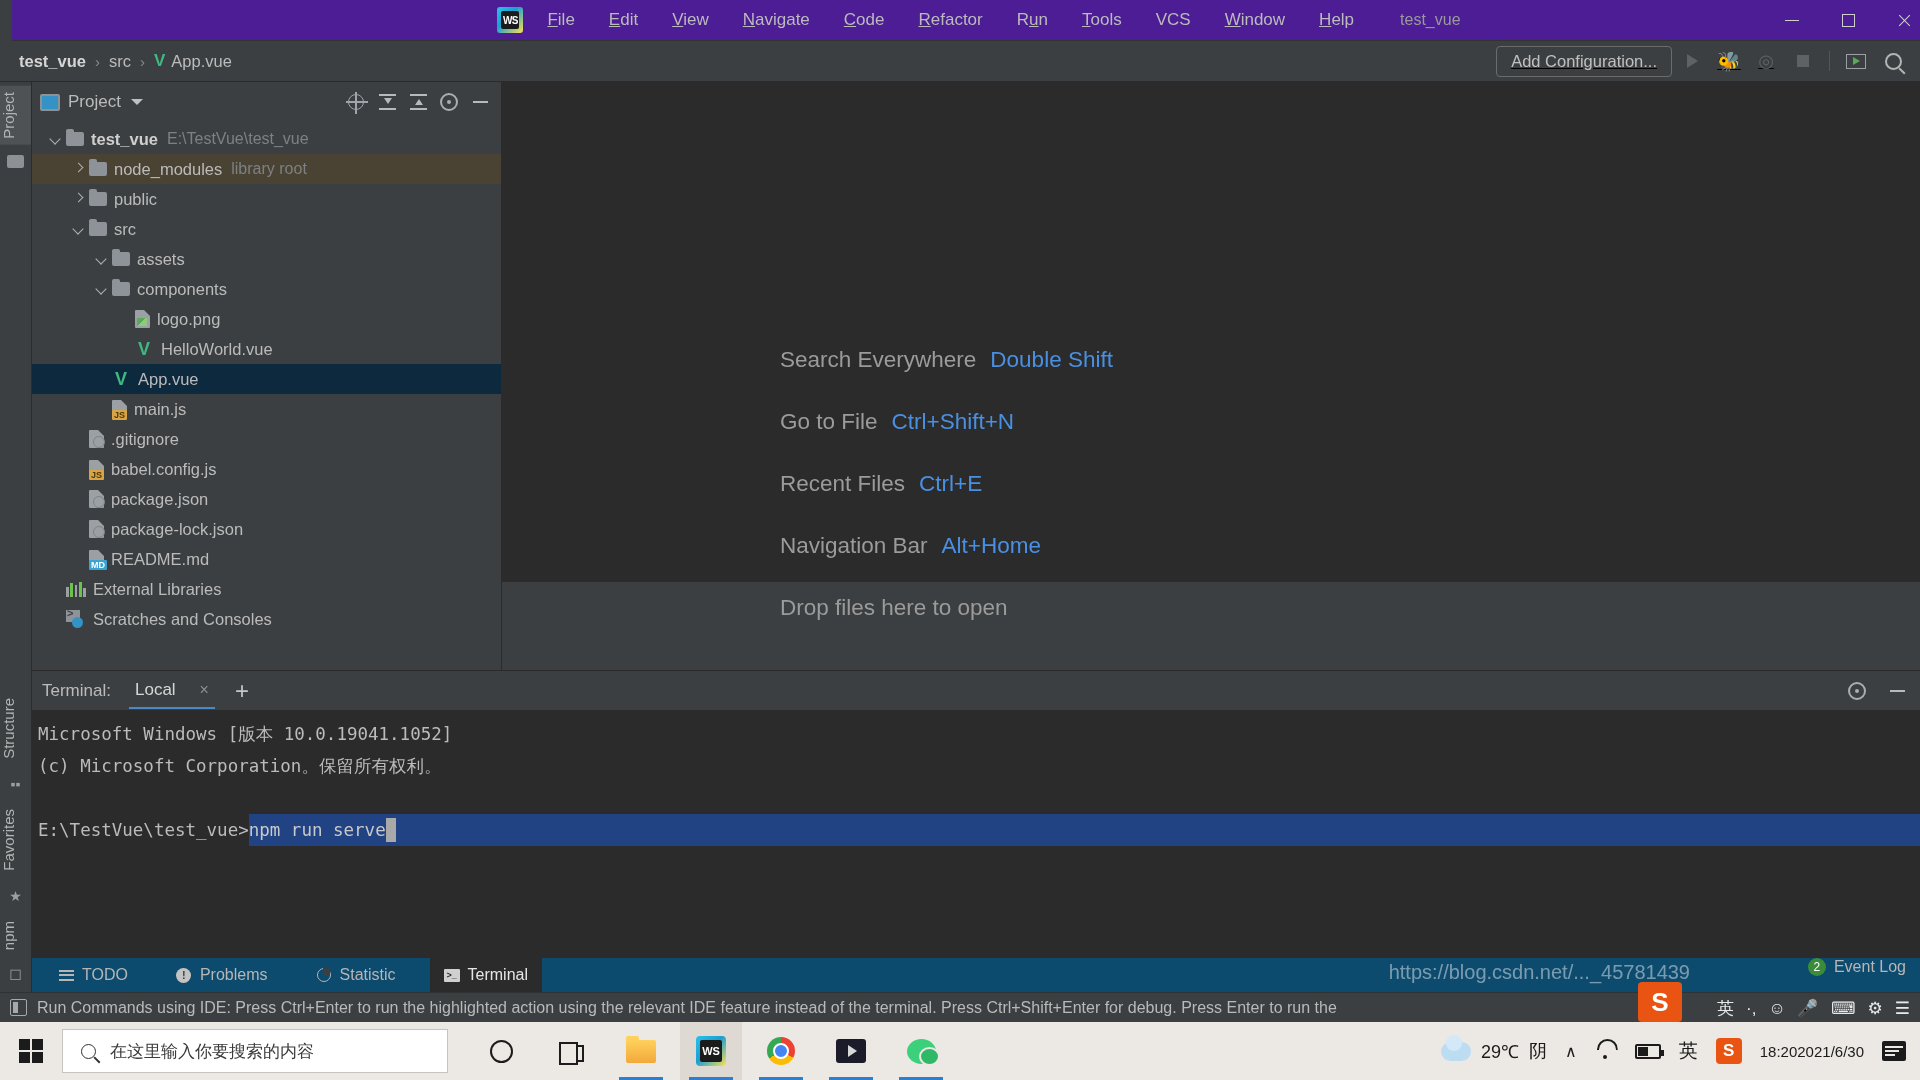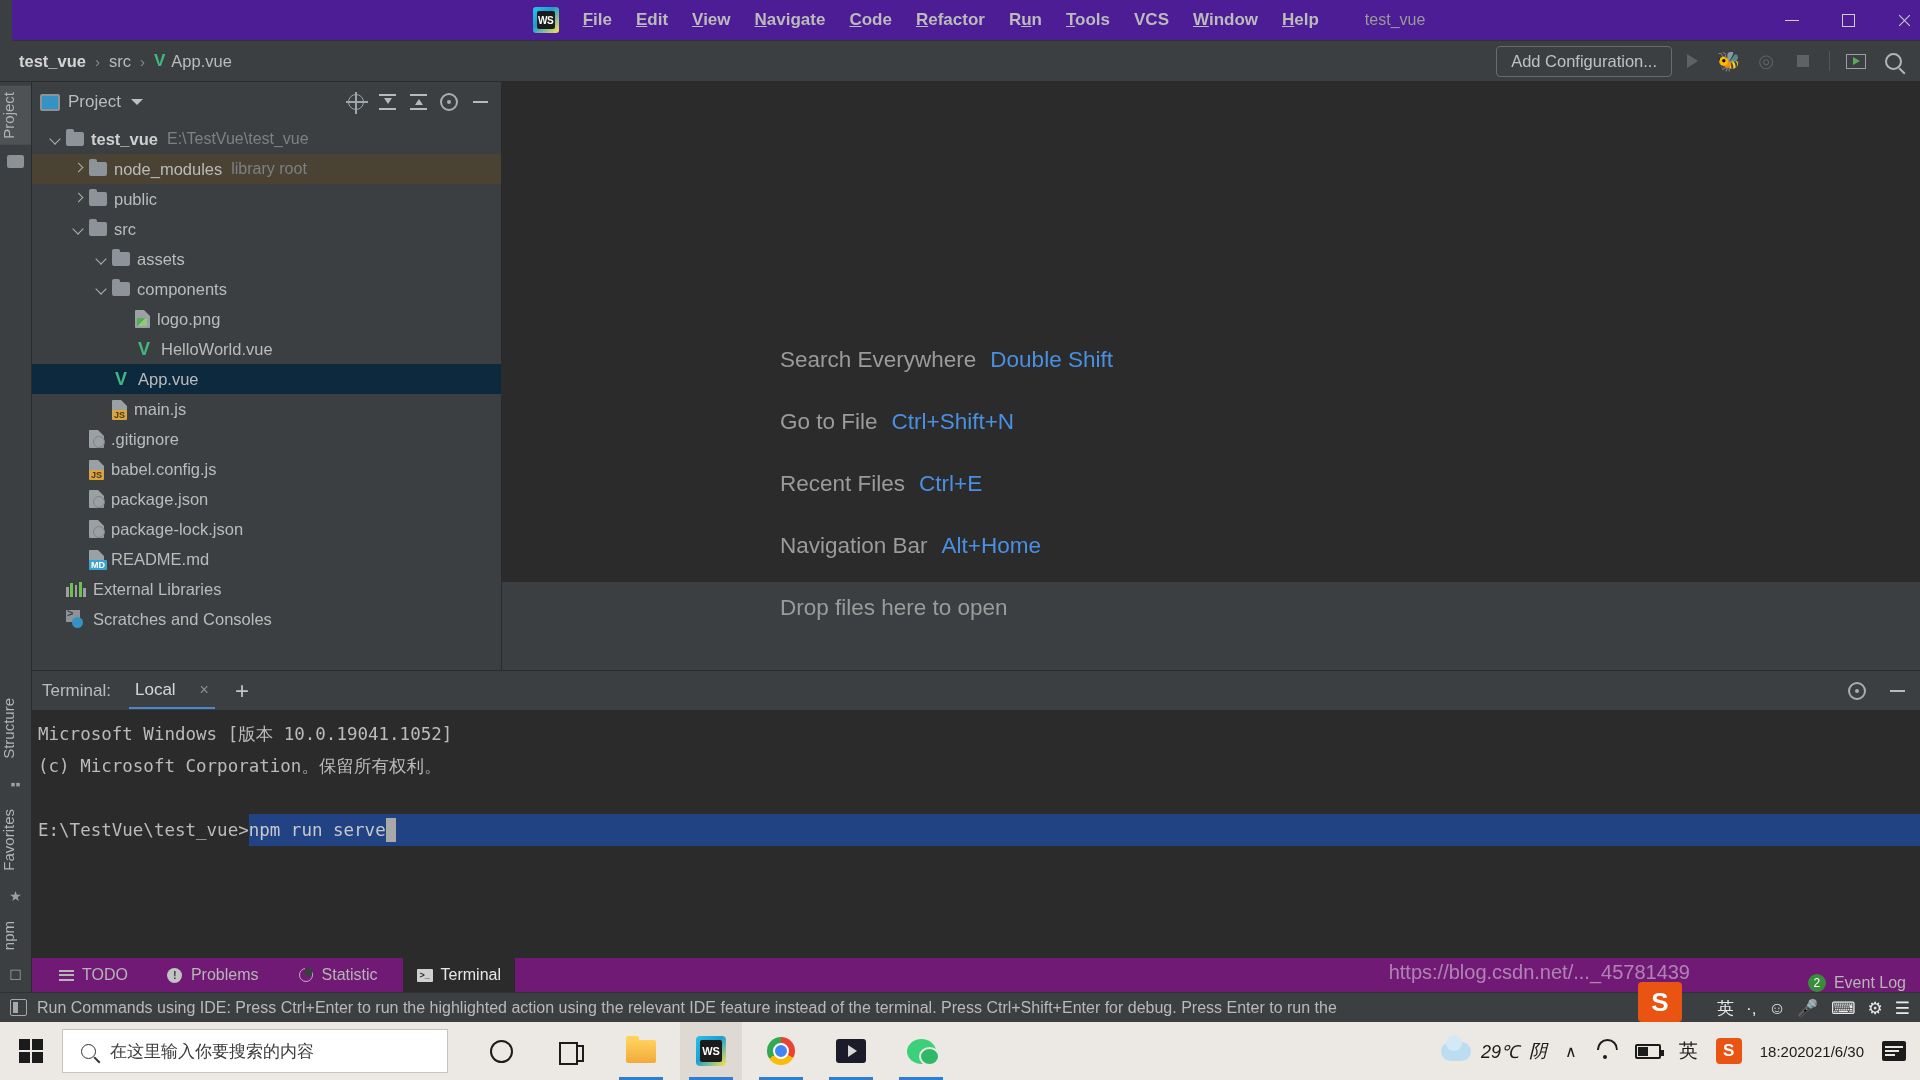--- a/index.html
+++ b/index.html
@@ -23,21 +23,21 @@
     background: linear-gradient(135deg,#2bc3e8 0%,#1a9fd4 40%,#ffe14d 100%);
     flex: none;
   }
   .ws-logo .inner {
     position: absolute; left: 4px; top: 4px; right: 4px; bottom: 4px;
     background: #1b1b1b; border-radius: 2px;
     color: #fff; font-size: 10px; font-weight: bold;
     display: flex; align-items: center; justify-content: center;
     letter-spacing: -0.5px;
   }
-  .menu-items { display: flex; align-items: center; gap: 0px; font-weight: bold; }
+  .menu-items { display: flex; align-items: center; gap: 10px; }
   .menu-item {
     color: #bbbbbb; font-size: 17px; padding: 4px 12px; cursor: default;
     white-space: nowrap;
   }
   .menu-item .u { text-decoration: underline; }
   .win-title {
     color: #9a9a9a; font-size: 16px; margin-left: 34px; white-space: nowrap;
   }
   .win-ctrls {
     position: absolute; right: 0; top: 0; height: 41px; display: flex; align-items: center;
@@ -59,21 +59,21 @@
   .navbar {
     position: absolute; left: 0; top: 41px; width: 1920px; height: 41px;
     background: #3c3f41; display: flex; align-items: center;
     border-bottom: 1px solid #2b2b2b;
   }
   .crumbs { display: flex; align-items: center; margin-left: 14px; gap: 2px; }
   .crumb { color: #bbbbbb; font-size: 16.5px; padding: 2px 5px; display:flex; align-items:center; gap:6px;}
   .crumb.bold { font-weight: bold; color: #d4d4d4; }
   .crumb-sep { color: #8a8a8a; font-size: 15px; padding: 0 2px; }
   .vue-glyph { color: #41b883; font-weight: bold; font-size: 17px; }
-  .nav-right { position: absolute; right: 10px; display: flex; align-items: center; gap: 3px; }
+  .nav-right { position: absolute; right: 10px; display: flex; align-items: center; gap: 3px; text-decoration: underline; }
   .addcfg {
     border: 1px solid #6b6b6b; border-radius: 4px; color: #c0c0c0;
     font-size: 16.5px; padding: 5px 14px; background: transparent; white-space: nowrap;
   }
   .tb-ico { width: 34px; height: 30px; display:flex; align-items:center; justify-content:center; }
   .tri { width:0;height:0;border-left:11px solid #5f6263;border-top:7px solid transparent;border-bottom:7px solid transparent; }
   .sq { width:12px;height:12px;background:#5f6263; }
   .vline { width:1px;height:20px;background:#555; margin:0 6px; }
   .scr-ico { width:20px;height:15px;border:1.6px solid #9aa0a6; display:flex;align-items:center;justify-content:center; }
   .scr-ico i { width:0;height:0;border-left:7px solid #5ba85b;border-top:4px solid transparent;border-bottom:4px solid transparent; display:block; }
@@ -208,21 +208,21 @@
   .term-cmdline { display: flex; align-items: center; }
   .term-sel {
     background: #214283; color: #c9c9c9; flex: 1; position: relative; padding-left: 0;
     display:flex; align-items:center;
   }
   .term-caret { display:inline-block; width:10px; height:24px; background:#a9a9a9; }
 
   
   .bottom-tabs {
     position: absolute; left: 32px; bottom: 88px; right: 0; height: 34px;
-    background: #701a75; display: flex; align-items: flex-end; padding-left: 12px; gap: 11px;
+    background: #0c4a6e; display: flex; align-items: flex-start; padding-left: 12px; gap: 20px;
   }
   .btab {
     display: flex; align-items: center; gap: 8px; color: #b6b6b6;
     font-size: 16px; padding: 6px 14px; height: 34px; white-space: nowrap;
   }
   .btab.active { background: #2b2b2b; color: #e6e6e6; }
   .bico { width:16px;height:16px; display:flex;align-items:center;justify-content:center; color:#b6b6b6; font-size:14px;}
   .todo-ico { display:flex;flex-direction:column;gap:2.5px;width:15px;}
   .todo-ico s{display:block;height:2px;background:#b6b6b6;width:15px;text-decoration:none;}
   .prob-ico{width:15px;height:15px;border-radius:50%;background:#c3c3c3;color:#3c3f41;font-size:11px;font-weight:bold;display:flex;align-items:center;justify-content:center;}
@@ -287,21 +287,21 @@
   .chrome { width:28px;height:28px;border-radius:50%;background:conic-gradient(#ea4335 0 33%, #fbbc05 33% 66%, #34a853 66% 100%); display:flex;align-items:center;justify-content:center;}
   .chrome:after{content:"";width:12px;height:12px;border-radius:50%;background:#4285f4;border:2px solid #fff;}
   .vid-ico { width:30px;height:24px;background:#1b1b2a;border-radius:3px;display:flex;align-items:center;justify-content:center;}
   .vid-ico:after{content:"";width:0;height:0;border-left:9px solid #d8d8d8;border-top:6px solid transparent;border-bottom:6px solid transparent;margin-left:3px;}
   .wechat { width:29px;height:25px;border-radius:50%;background:#3dd07a;position:relative;}
   .wechat:after{content:"";position:absolute;right:-4px;bottom:-2px;width:17px;height:15px;border-radius:50%;background:#2fb865;border:2px solid #ece9e4;}
   .tray-right { margin-left:auto; display:flex; align-items:center; gap:18px; padding-right:14px;}
   .weather { display:flex;align-items:center;gap:10px; }
   .cloud { width:30px;height:19px;background:#bcdcf2;border-radius:12px;position:relative;}
   .cloud:before{content:"";position:absolute;left:5px;top:-7px;width:16px;height:16px;border-radius:50%;background:#d3e9f8;}
-  .wtxt { color:#1b1b1b; font-size:18px; white-space:nowrap;font-style:italic;}
+  .wtxt { color:#1b1b1b; font-size:18px; white-space:nowrap;}
   .chev { color:#1b1b1b; font-size:16px; }
   .wifi { width:22px;height:17px; position:relative; }
   .wifi:before{content:"";position:absolute;left:2px;bottom:0;width:17px;height:17px;border:2.2px solid #1b1b1b;border-radius:50%;clip-path: polygon(0 0,100% 0,100% 55%,0 55%);}
   .wifi:after{content:"";position:absolute;left:8px;bottom:1px;width:4px;height:4px;border-radius:50%;background:#1b1b1b;}
   .batt { width:26px;height:15px;border:2px solid #1b1b1b;border-radius:2px;position:relative;}
   .batt:before{content:"";position:absolute;left:1px;top:1px;bottom:1px;width:10px;background:#1b1b1b;}
   .batt:after{content:"";position:absolute;right:-5px;top:4px;width:3px;height:6px;background:#1b1b1b;}
   .ime { color:#1b1b1b; font-size:19px; }
   .sogou-tray { width:26px;height:26px;background:#ea5413;border-radius:4px;color:#fff;font-size:17px;font-weight:bold;display:flex;align-items:center;justify-content:center;}
   .clock { display:flex;flex-direction:row;align-items:center;color:#1b1b1b;font-size:15px;line-height:19px;white-space:nowrap;}

